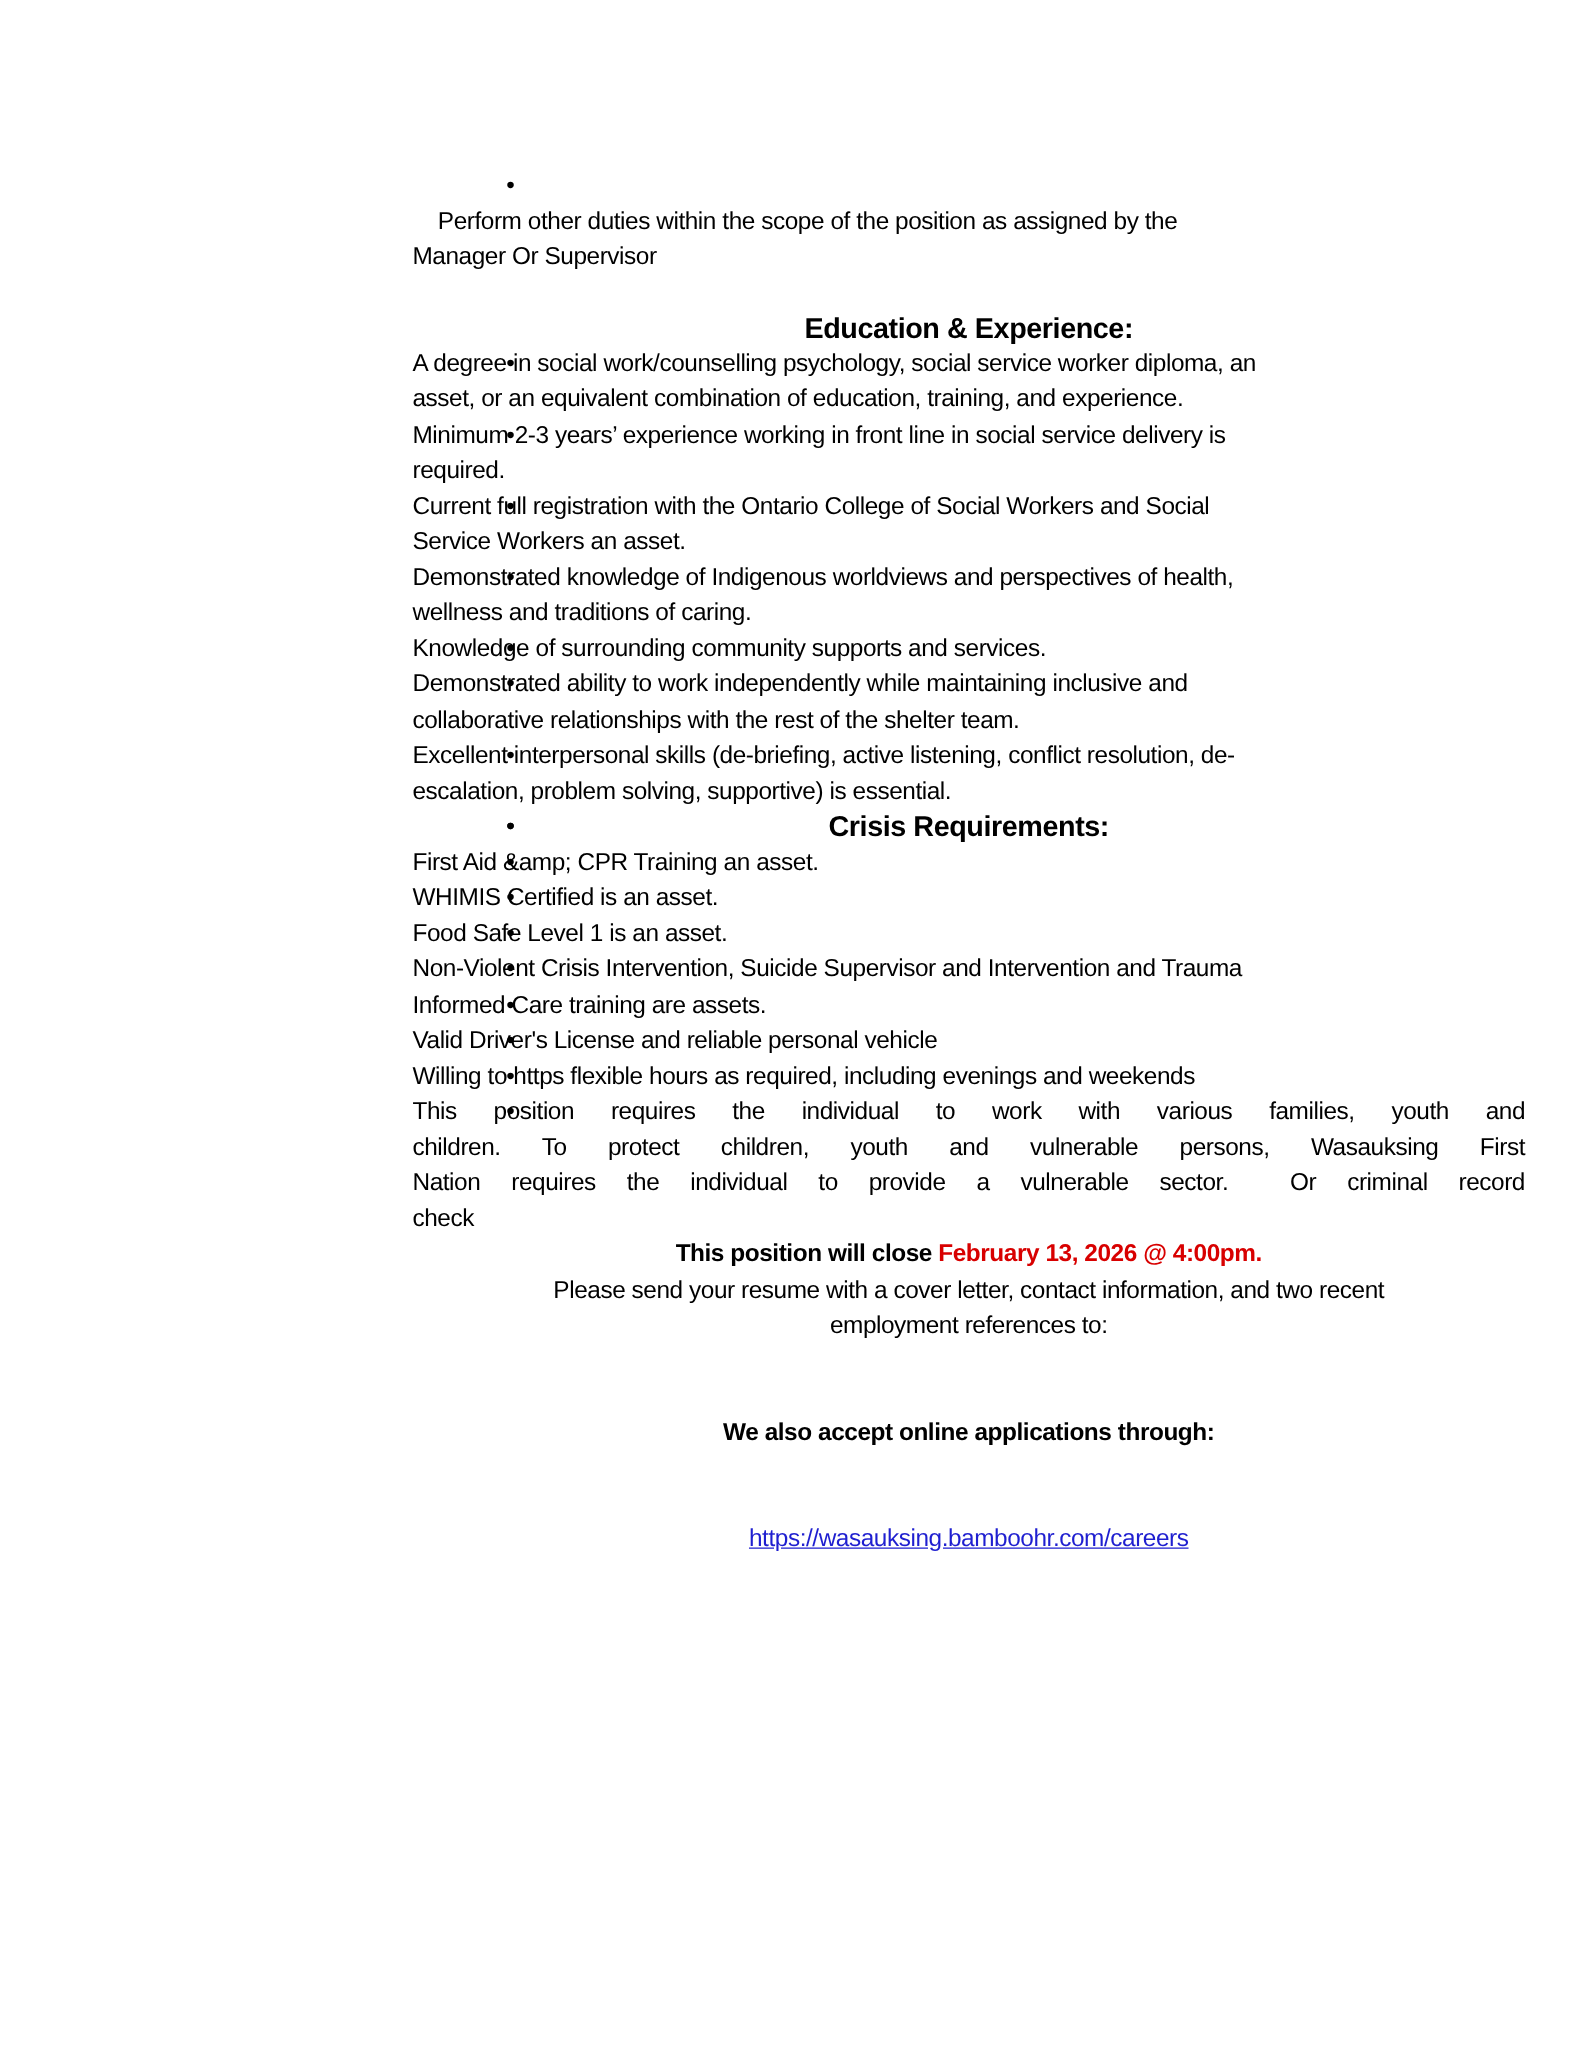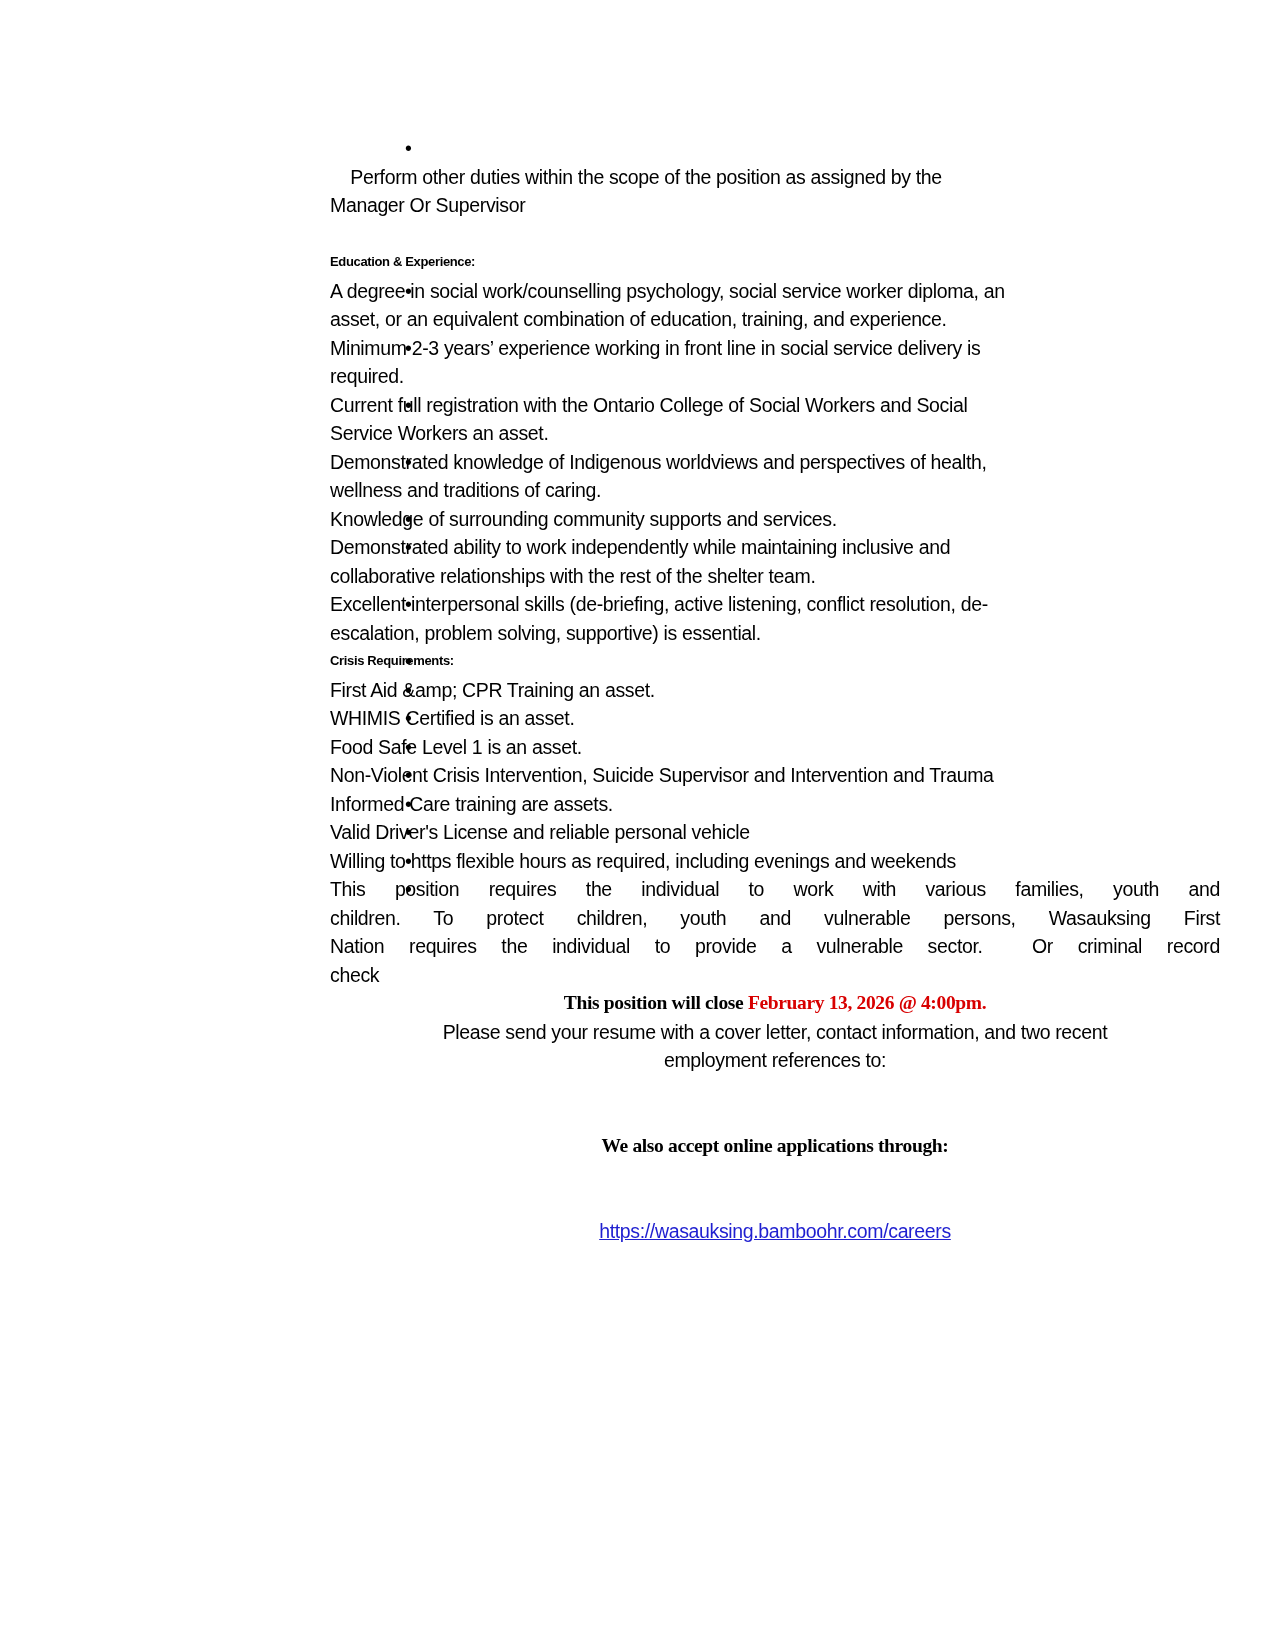--- a/index.html
+++ b/index.html
@@ -1,27 +1,27 @@
 <!DOCTYPE html>
 <html><head>
 <meta charset="utf-8">
 <style>
   html,body{margin:0;padding:0;background:#ffffff;}
   body{width:1275px;height:1650px;position:relative;overflow:hidden;
        font-family:"Liberation Sans",sans-serif;color:#000;}
   .page{position:absolute;left:330px;top:0;width:890px;padding-top:134px;
         font-size:19.5px;line-height:28.5px;letter-spacing:-0.35px;}
   .page p,.page h2,.page div{margin:0;padding:0;}
-  .heading{font-weight:bold;font-size:13px;line-height:28.5px;margin-left:28px;margin-top:28px;}
+  .heading{font-weight:bold;font-size:23px;line-height:28.5px;margin-left:28px;margin-top:28px;text-align:center;}
   .bullet{position:relative;padding-left:108px;padding-right:10px;white-space:pre-wrap;}
   .dot{position:absolute;left:75px;top:0;}
   .justify-wrap{margin-top:4px;}
   .justify{text-align:justify;text-align-last:justify;padding-right:30px;}
   .center{text-align:center;white-space:pre-wrap;}
-  .bold{font-weight:bold;font-family:Liberation Serif, serif;}
+  .bold{font-weight:bold;}
   .italic{font-style:italic;}
   .m-send{margin-top:25px;}
   .m-contact{margin-top:26px;}
   .m-online{margin-top:26px;}
   .m-address{margin-top:26px;}
   .link{text-decoration:underline;font-weight:normal;cursor:pointer;}
 </style>
 </head>
 <body>
 

